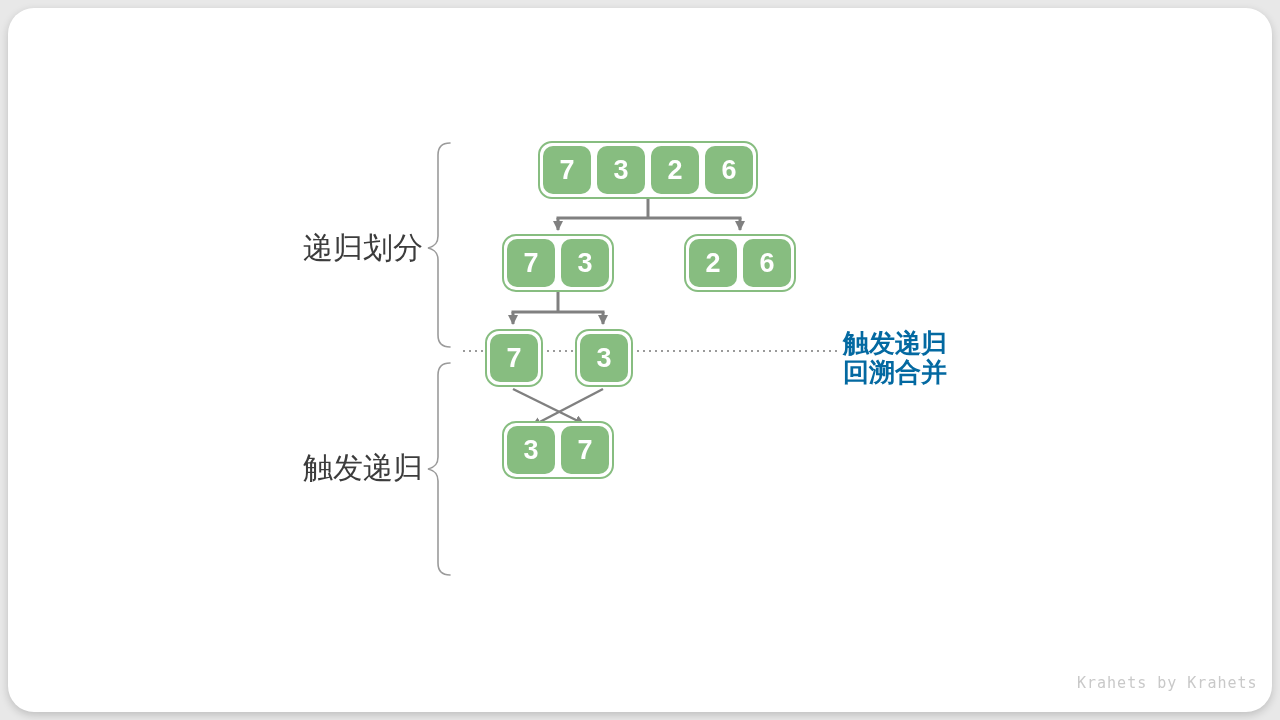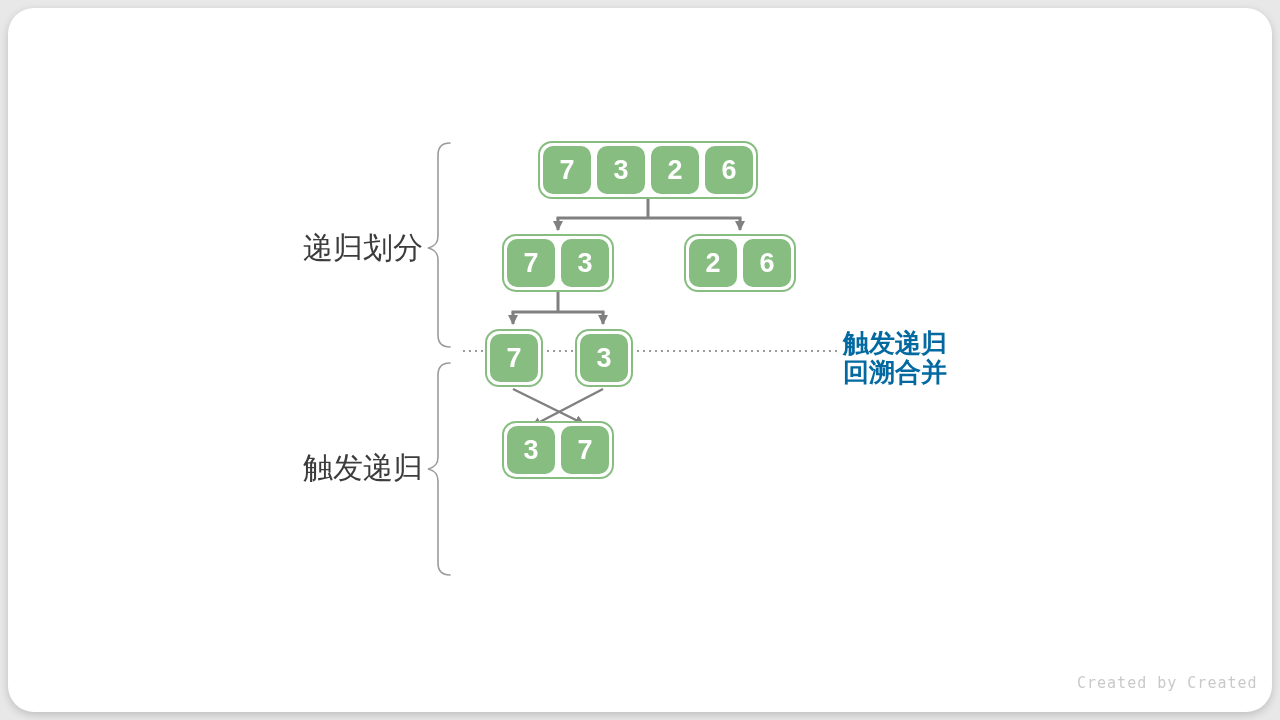--- a/index.html
+++ b/index.html
@@ -106,14 +106,14 @@
   </div>
 
   <div class="label-cn" style="left:303px;top:233px">递归划分</div>
   <div class="label-cn" style="left:303px;top:453px">触发递归</div>
 
   <div class="annotation">
     <div>触发递归</div>
     <div>回溯合并</div>
   </div>
 
-  <div class="watermark">Created by Created</div>
+  <div class="watermark">Krahets by Krahets</div>
 </div>
 
 </body></html>

